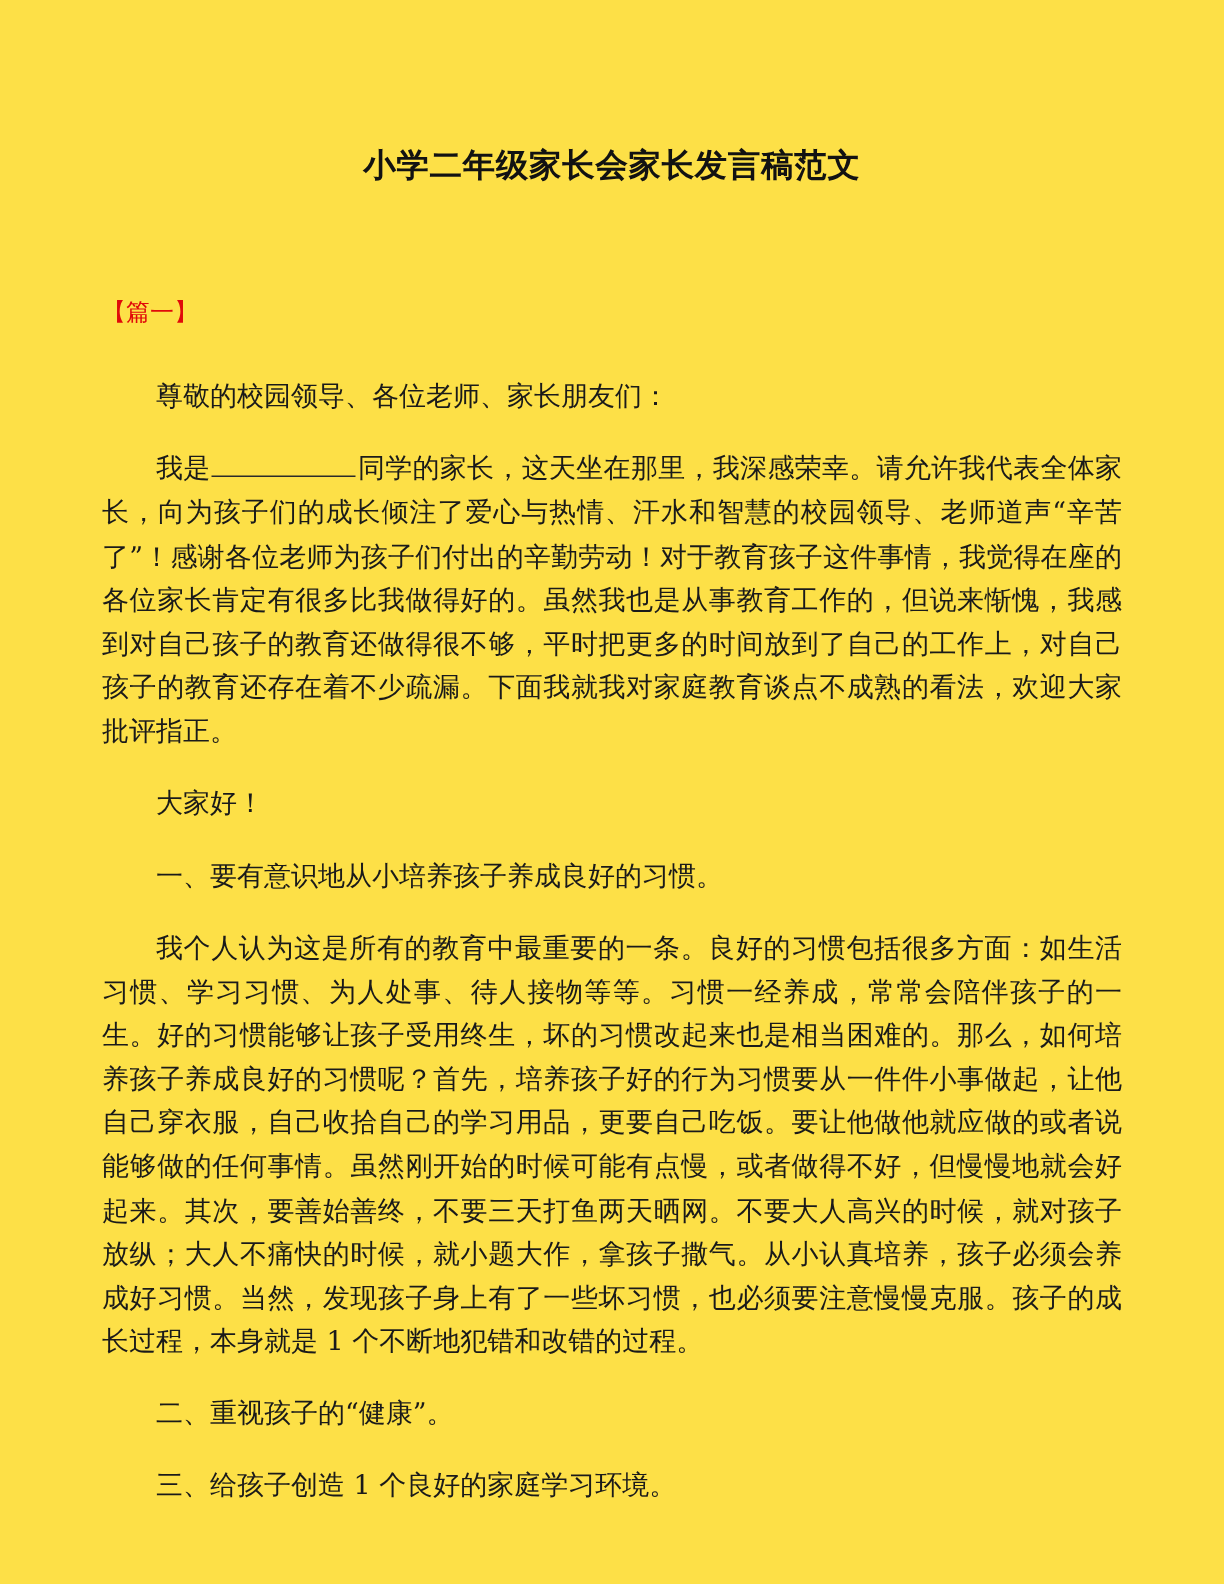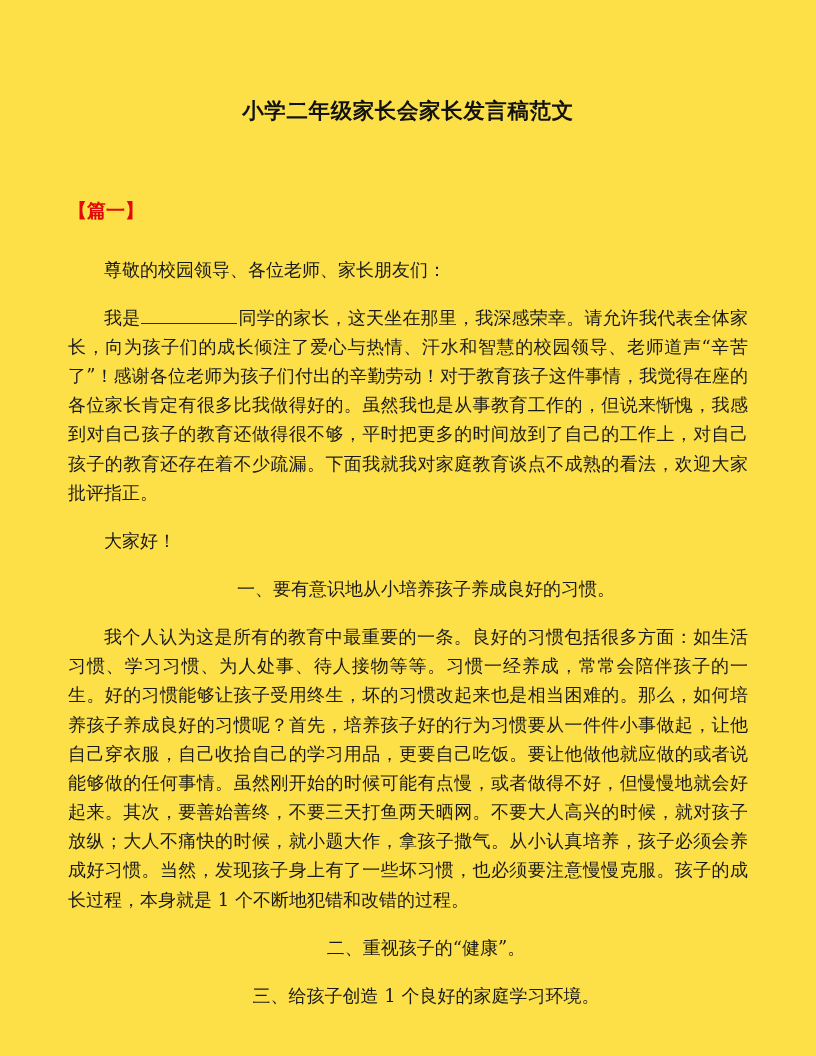--- a/index.html
+++ b/index.html
@@ -36,42 +36,42 @@
     font-weight: bold;
     text-align: center;
     letter-spacing: 0.6px;
     line-height: 1.4;
     color: #121212;
     font-family: "DejaVu Serif", "Liberation Serif", serif;
   }
   .section-tag {
     margin: 0;
     padding-top: 70px;
-    font-size: 19px;
-    font-weight: bold;
+    font-size: 16px;
+    font-weight: normal;
     color: #e00a0a;
     line-height: 1.5;
     letter-spacing: 0px;
   }
   p.para {
     margin: 0;
     padding-top: 19px;
     font-size: 18px;
     line-height: 1.62;
     text-align: justify;
     text-justify: inter-ideograph;
     text-indent: 2em;
     color: #1a1a1a;
     word-break: break-all;
   }
   p.para.first-block {
     padding-top: 30px;
   }
   p.para.heading-num {
-    text-align: center;
+    text-align: left;
   }
   .blank-line {
     display: inline-block;
     width: 96px;
     border-bottom: 1px solid #2a2a2a;
     vertical-align: baseline;
     height: 0.95em;
     margin: 0 1px;
   }
 </style>

